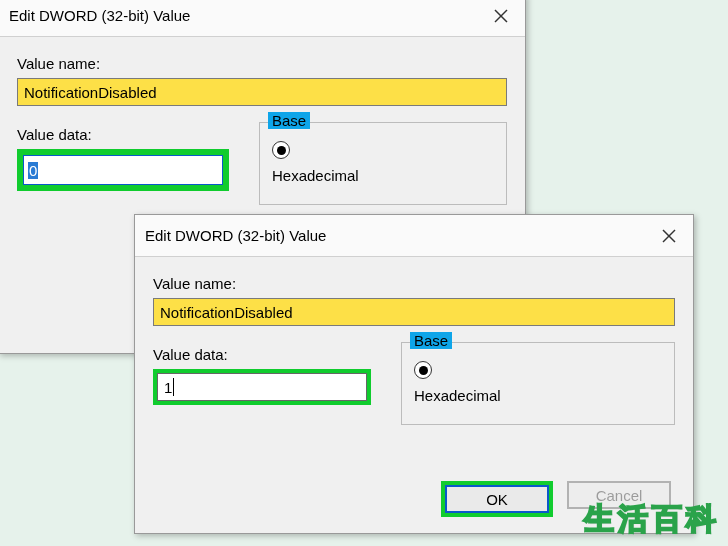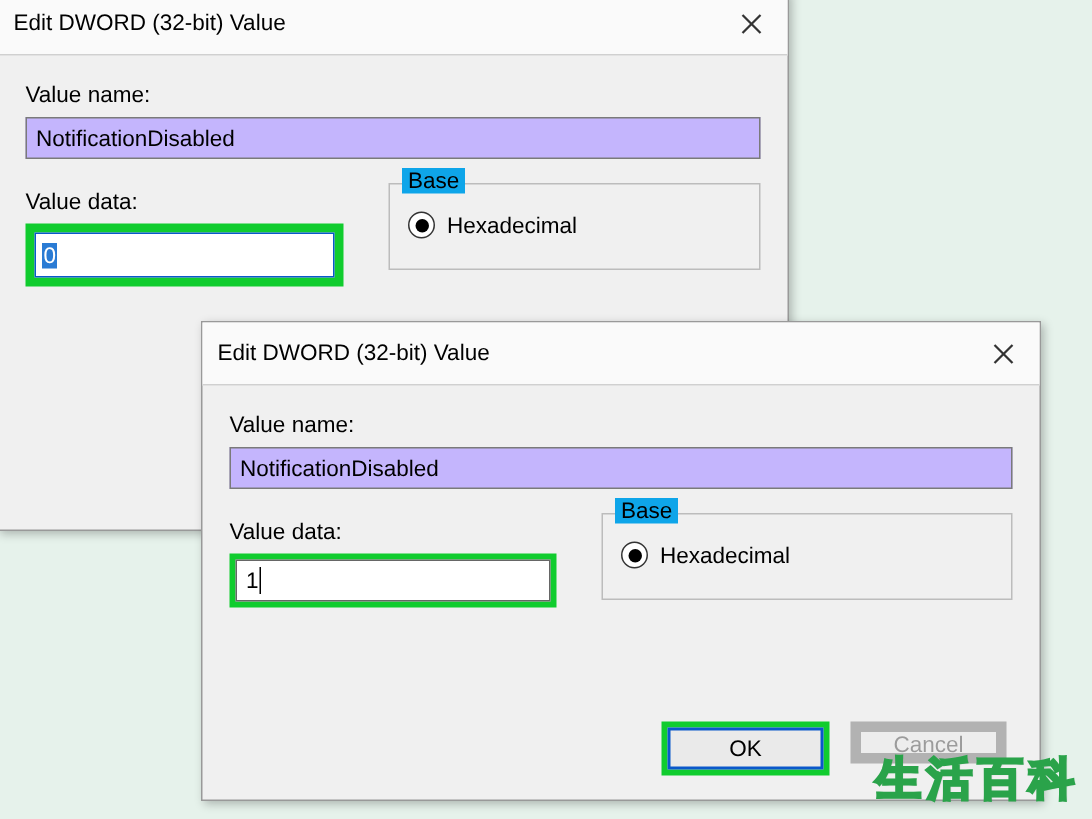--- a/index.html
+++ b/index.html
@@ -37,44 +37,44 @@
   .label { margin-top: 4px; margin-bottom: 6px; font-size: 15px; color: #000; }
 
   .textbox {
     width: 100%; height: 28px;
     border: 1px solid #7a7a7a;
     background: #fff;
     padding: 3px 6px;
     font-size: 15px;
     font-family: inherit;
   }
-  .textbox[readonly] { background: #c4b5fd; }
+  .textbox[readonly] { background: #fde047; }
 
   .row2 { display: flex; gap: 30px; margin-top: 16px; }
   .col-left { flex: 0 0 auto; }
   .col-right { flex: 1 1 auto; }
 
   .groupbox {
     border: 1px solid #bcbcbc;
     padding: 10px 12px 12px 12px;
     position: relative;
   }
   .groupbox .legend {
     position: absolute; top: -11px; left: 8px;
     background: #0ea5e9; padding: 0 4px; font-size: 15px;
   }
-  .radio { display: flex; align-items: flex-end; gap: 8px; margin: 8px 0; }
+  .radio { display: flex; align-items: flex-start; gap: 8px; margin: 8px 0; flex-direction: column; }
   .radio .circle {
     width: 18px; height: 18px; border: 1.5px solid #333; border-radius: 50%; display: inline-flex; align-items: center; justify-content: center; background: #fff;
   }
   .radio .dot { width: 9px; height: 9px; border-radius: 50%; background: #000; }
 
   .buttons { position: absolute; right: 22px; bottom: 16px; display: flex; gap: 14px; }
   .btn {
-    width: 104px; height: 28px; border: 7px solid #404040; background: #eaeaea;
+    width: 104px; height: 28px; border: 2px solid #404040; background: #eaeaea;
     font-size: 15px; cursor: pointer;
   }
   .btn.focus { border: 2px solid #0a58ca; text-align: center; }
 
   
   .hl-wrap { display: inline-block; padding: 4px; background: #10cc2e; }
   .hl-wrap.bigpad { padding: 6px; }
 
   
   .sel {

